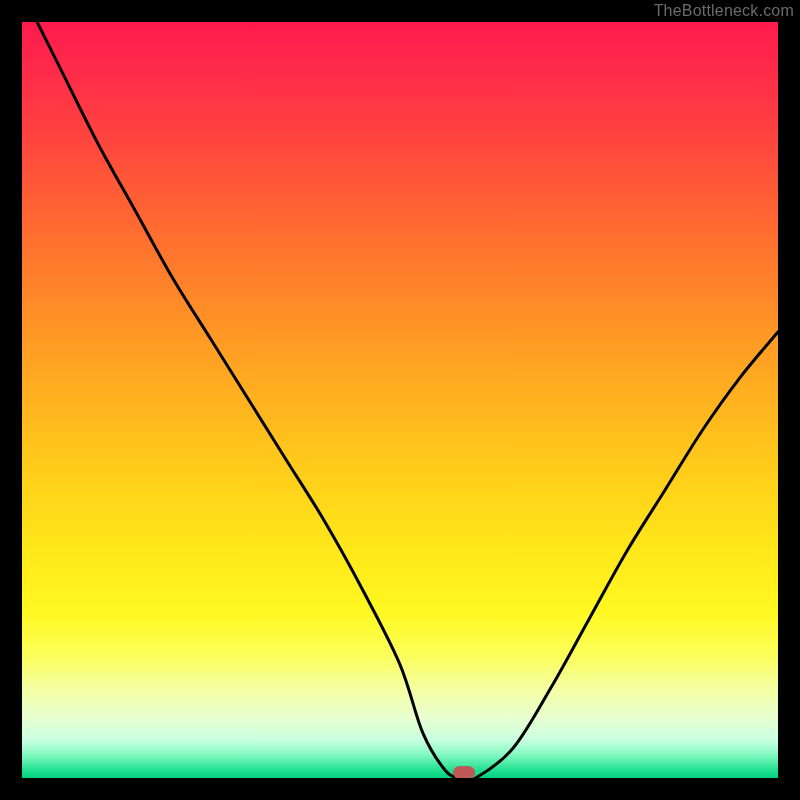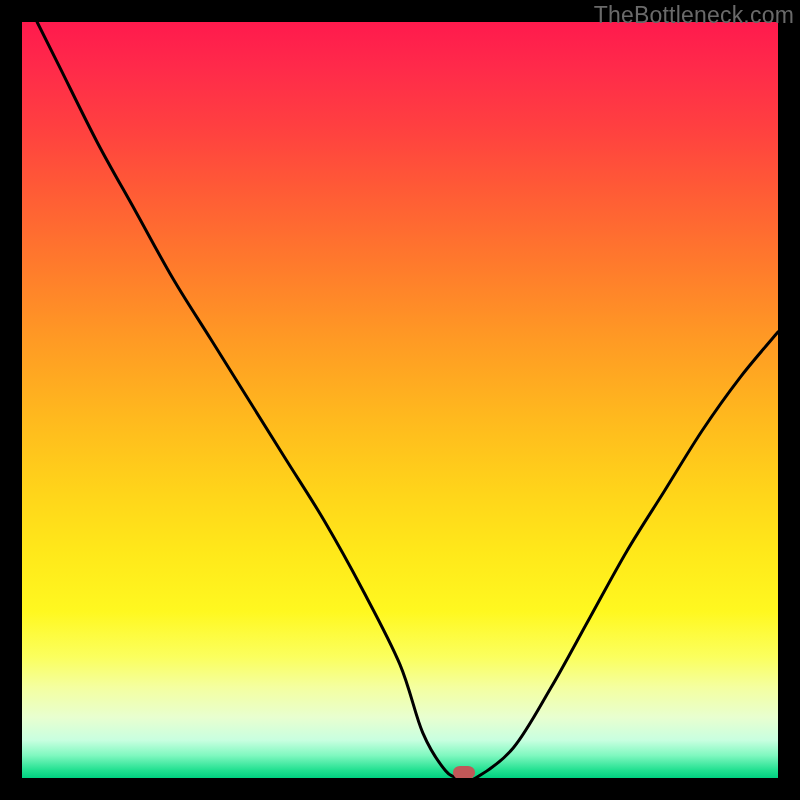--- a/index.html
+++ b/index.html
@@ -53,21 +53,21 @@
   svg.curve {
     position: absolute;
     inset: 0;
     width: 756px;
     height: 756px;
   }
   .watermark {
     position: absolute;
     top: 2px;
     right: 6px;
-    font-size: 23px;
+    font-size: 16px;
     font-weight: 500;
     color: #6a6a6a;
     letter-spacing: 0.2px;
     user-select: none;
   }
   .marker {
     position: absolute;
     width: 22px;
     height: 13px;
     border-radius: 7px / 6px;

